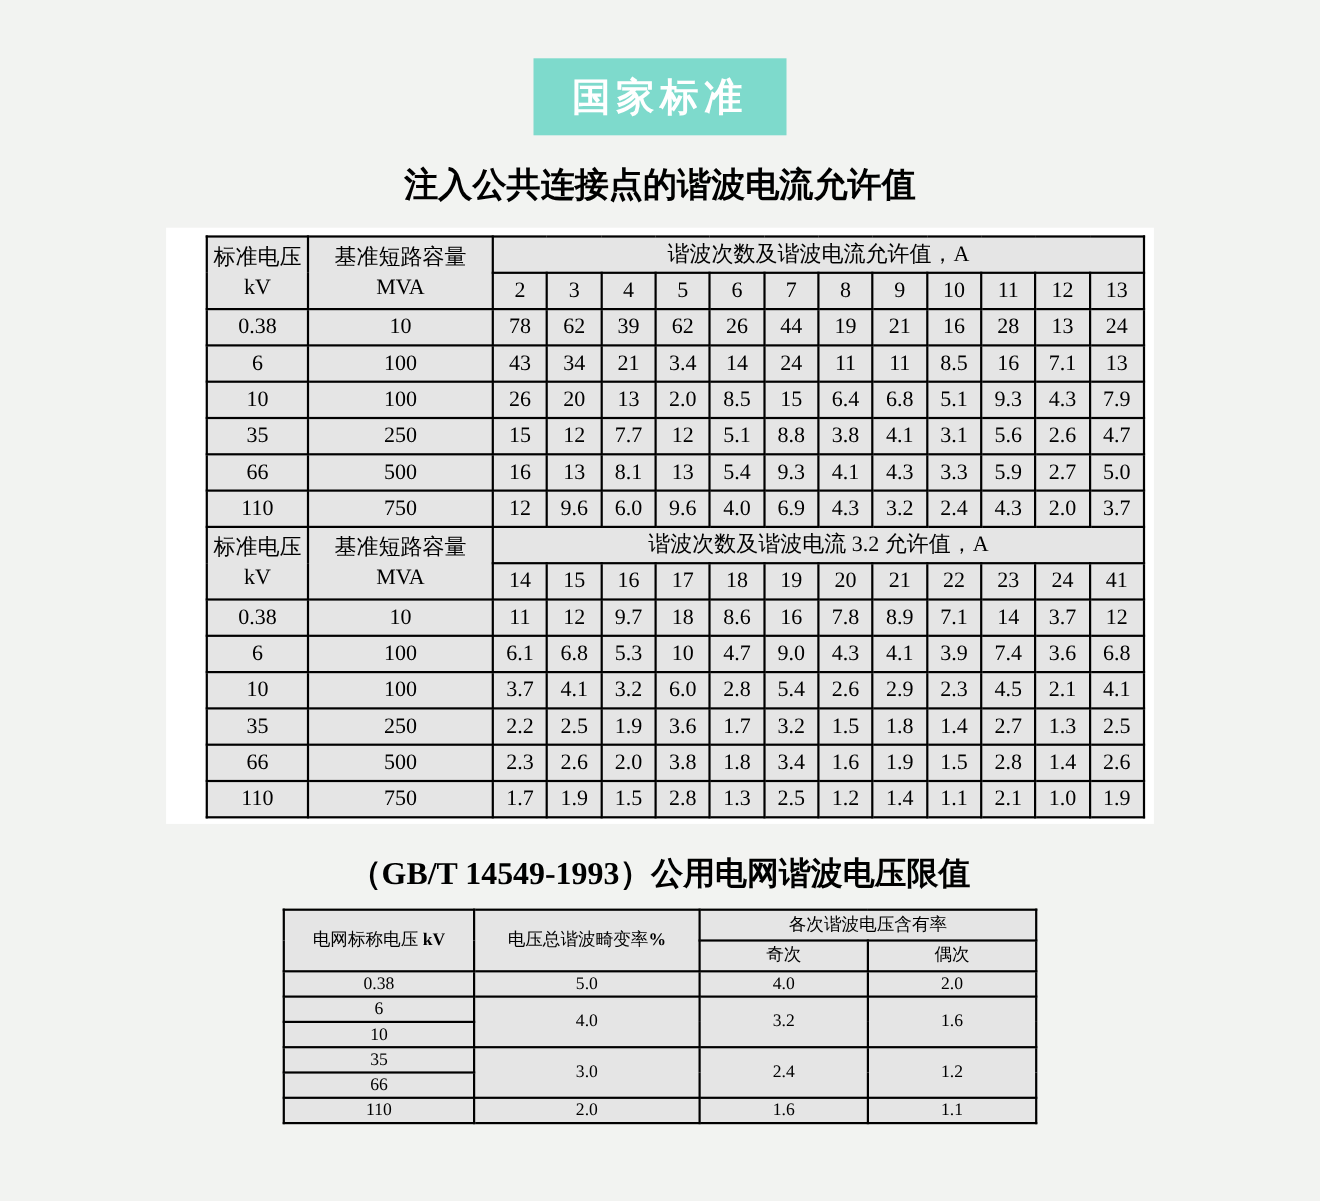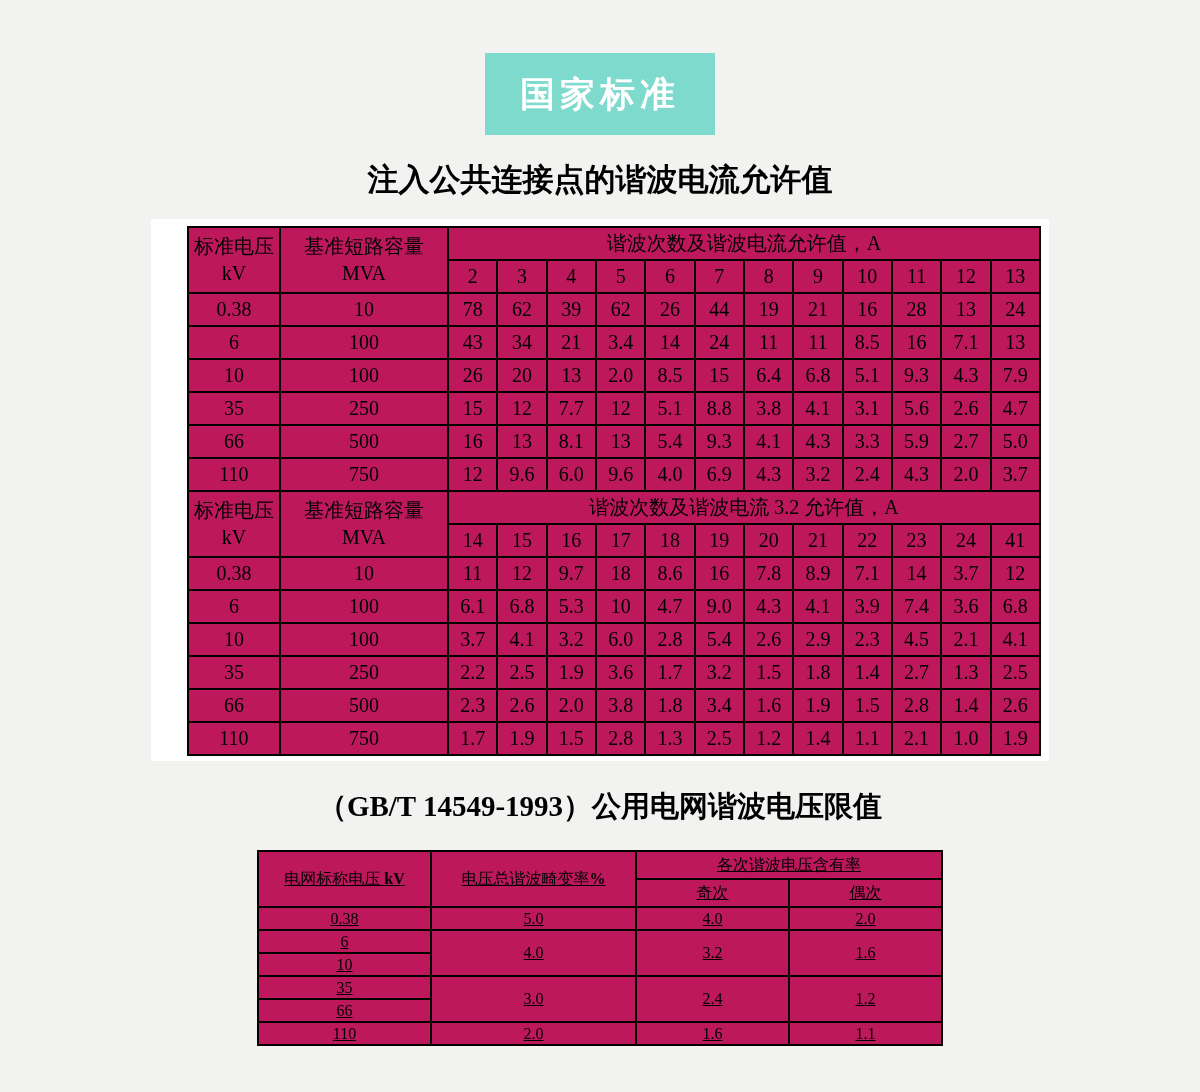--- a/index.html
+++ b/index.html
@@ -4,51 +4,51 @@
 <style>
   html,body{margin:0;padding:0;}
   body{
     width:1200px;height:1092px;
     background:#f2f3f1;
     font-family:"Liberation Serif","DejaVu Serif",serif;
     color:#000;
     overflow:hidden;
   }
   .badge{
-    width:230px;height:82px;
+    width:230px;height:70px;
     margin:53px auto 0;
     display:flex;align-items:center;justify-content:center;
     color:#fff;
     font-family:"Liberation Sans","DejaVu Sans",sans-serif;
     font-size:35px;font-weight:bold;letter-spacing:5px;
   }
   .main-title{
     margin:22px auto 0;
     text-align:center;
     font-size:31px;font-weight:bold;
     line-height:45px;
   }
   .panel{
     width:898px;
     margin:17px auto 0;
     background:#ffffff;
     box-sizing:border-box;
     padding:7px 8px 5px 36px;
   }
-  table{border-collapse:collapse;background:#be185d;}
+  table{border-collapse:collapse;background:#e5e5e5;}
   td{border:2px solid #000;text-align:center;vertical-align:middle;padding:0;}
   #table1{width:854px;table-layout:fixed;}
   #table1 td{height:31px;font-size:20px;line-height:1.35;}
   #table1 td.hd{font-size:20px;}
   .secondary-title{
     margin:26px auto 0;
     text-align:center;
     font-size:29px;font-weight:bold;
   }
-  #table2{width:684px;margin:23px auto 0;table-layout:fixed;text-decoration:underline;}
+  #table2{width:684px;margin:11px auto 0;table-layout:fixed;}
   #table2 td{font-size:16px;height:21px;line-height:1.25;}
   #table2 tr.h td{height:26px;}
   #table2 b{font-family:"Liberation Serif","DejaVu Serif",serif;}
 </style>
 </head>
 <body>
 
 <div class="page">
 
   <div class="badge" id="badge" style="background: rgb(126, 218, 204);">国家标准</div>

